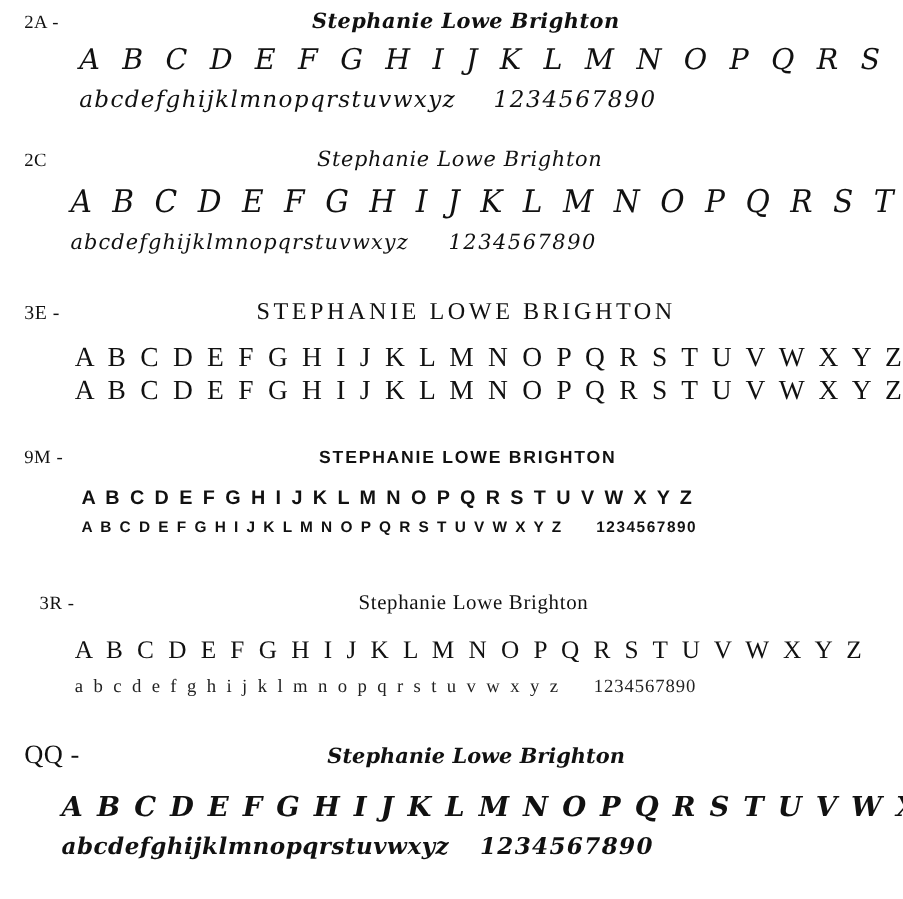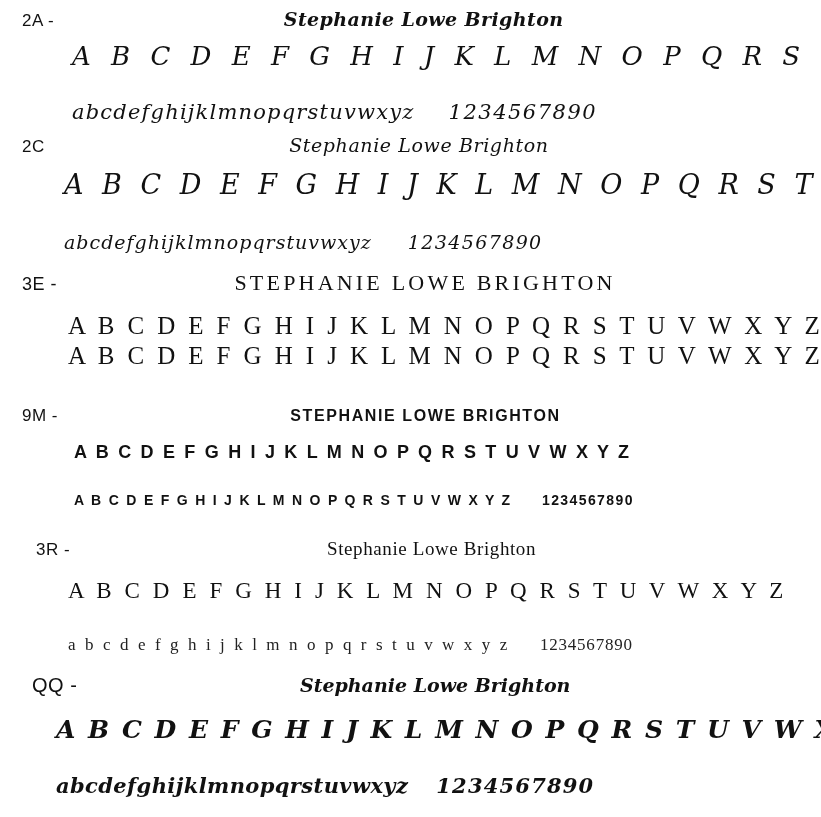--- a/index.html
+++ b/index.html
@@ -25,42 +25,41 @@
     box-sizing: border-box;
     padding: 0 22px 0 22px;
   }
   .spec-head {
     display: flex;
     align-items: baseline;
     justify-content: space-between;
     width: 100%;
   }
   .code {
-    font-family: Liberation Sans, sans-serif;
+    font-family: Liberation Serif, serif;
     font-size: 17px;
     letter-spacing: 0.5px;
     color: #111;
     white-space: nowrap;
     flex: 0 0 auto;
   }
   .sample-name {
     flex: 1 1 auto;
     text-align: center;
     white-space: nowrap;
   }
   .alpha-block {
     width: 100%;
     box-sizing: border-box;
   }
   .line {
     white-space: nowrap;
   }
   .line .nums {
     display: inline-block;
-    margin-top: 21px;
   }
 
   
   .s2a .sample-name {
     font-family: "DejaVu Serif", serif;
     font-style: italic;
     font-weight: 700;
     font-size: 19px;
     letter-spacing: 0.4px;
     padding-right: 6px;
@@ -168,21 +167,21 @@
   .s3r .low {
     font-family: "Liberation Serif", serif;
     font-size: 17px;
     letter-spacing: 2.6px;
     margin-top: 10px;
     color: #222;
   }
   .s3r .low .nums { margin-left: 30px; letter-spacing: 0.8px; }
 
   
-  .sqq .code { font-size: 20px; margin-left: 10px; }
+  .sqq .code { font-size: 24px; }
   .sqq .sample-name {
     font-family: "DejaVu Serif", serif;
     font-style: italic;
     font-weight: 700;
     font-size: 19px;
     letter-spacing: 0;
     padding-right: 6px;
   }
   .sqq .alpha-block { padding: 18px 0 0 34px; }
   .sqq .up {

